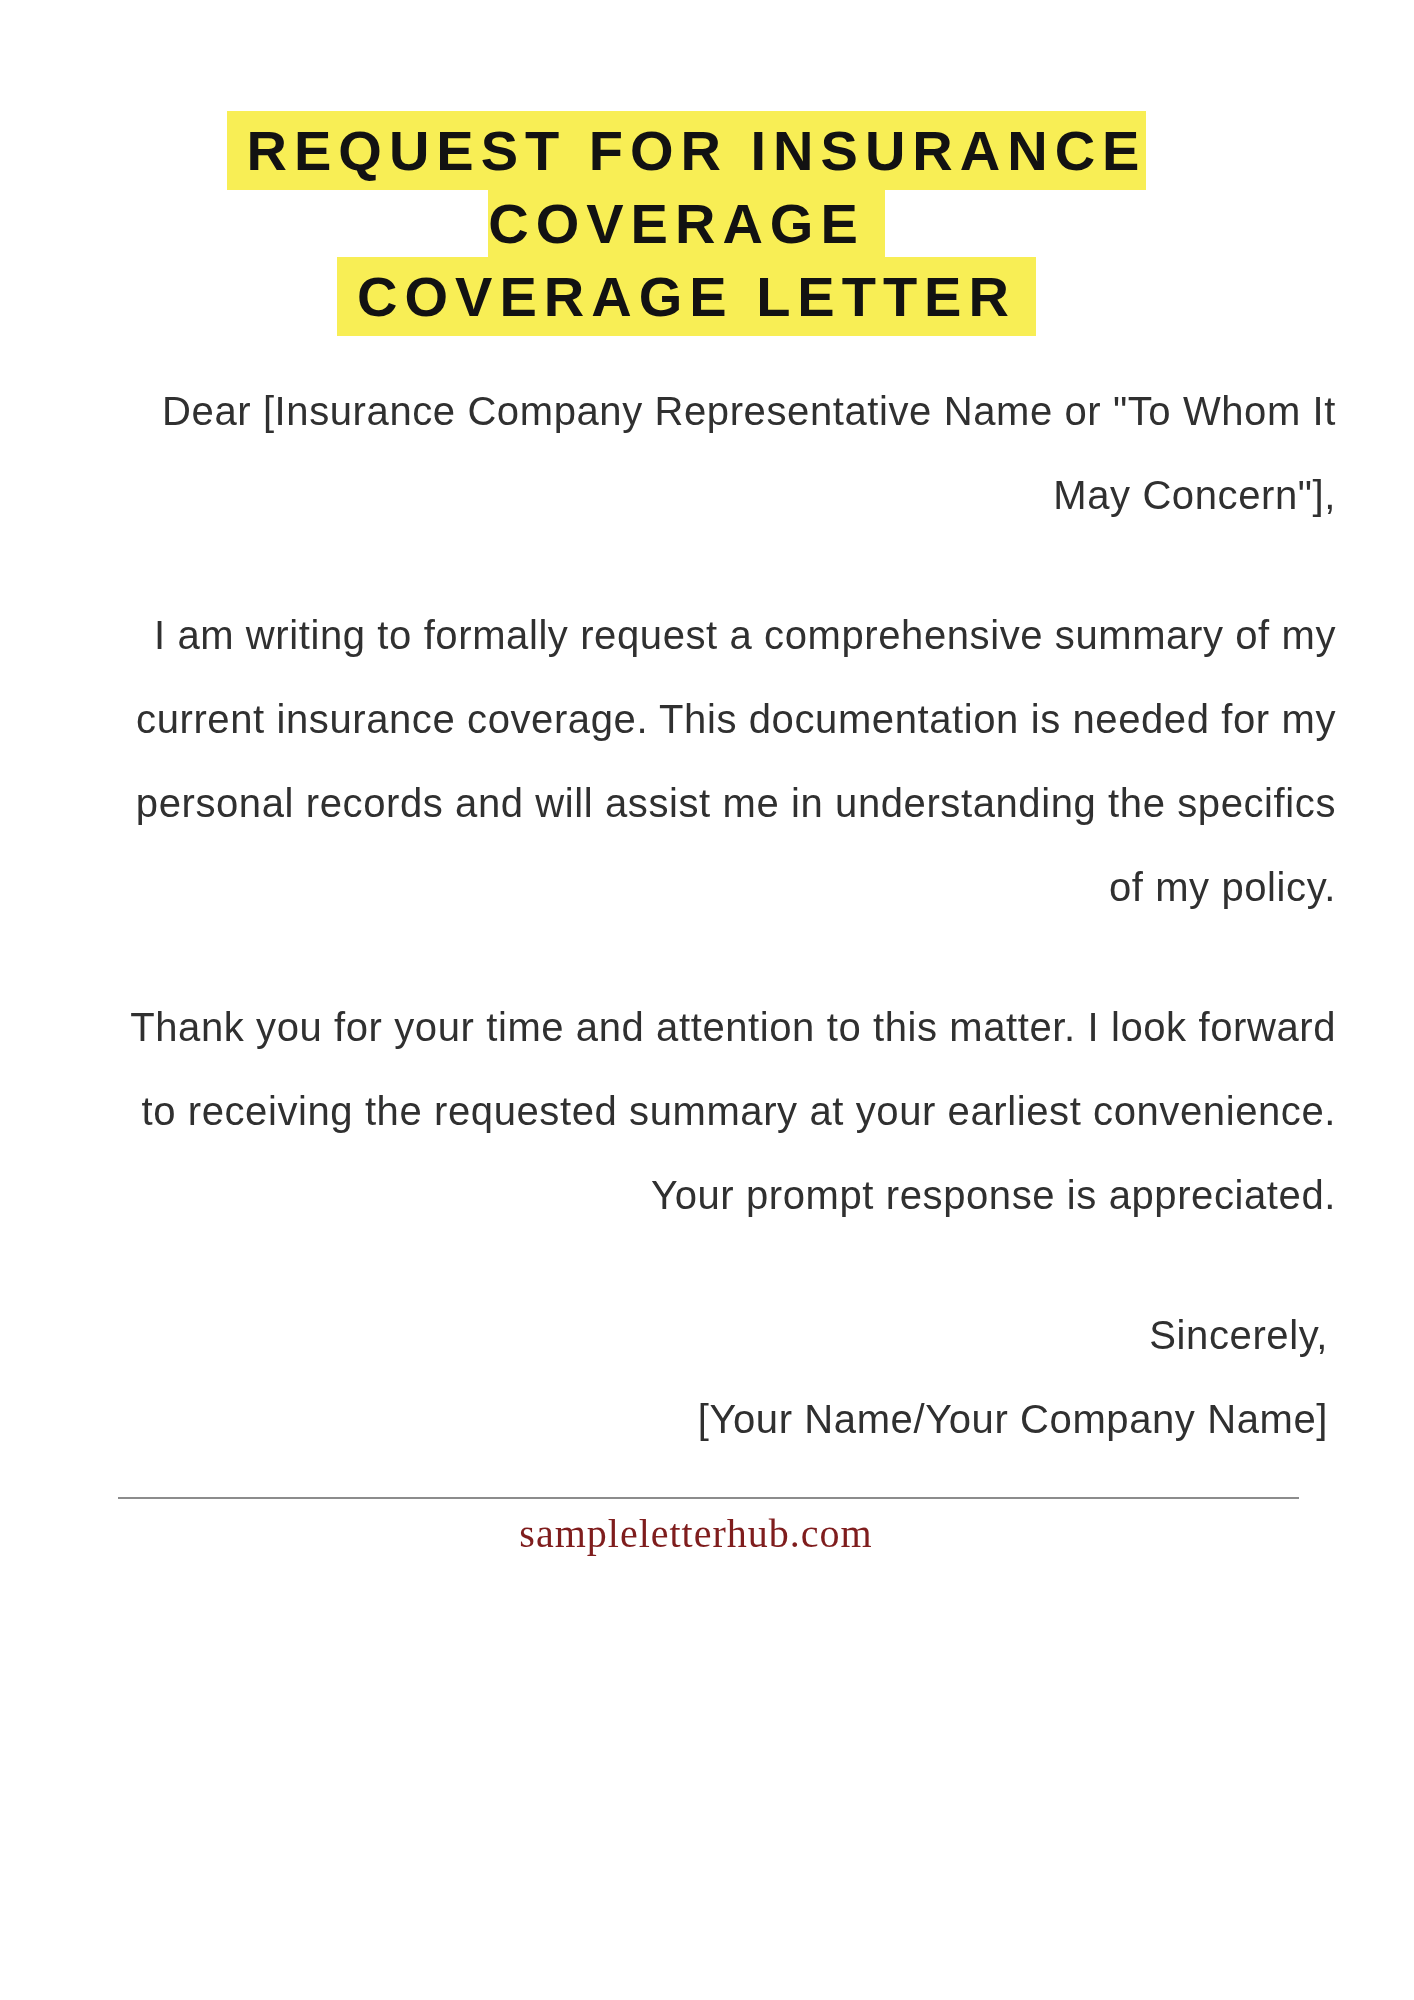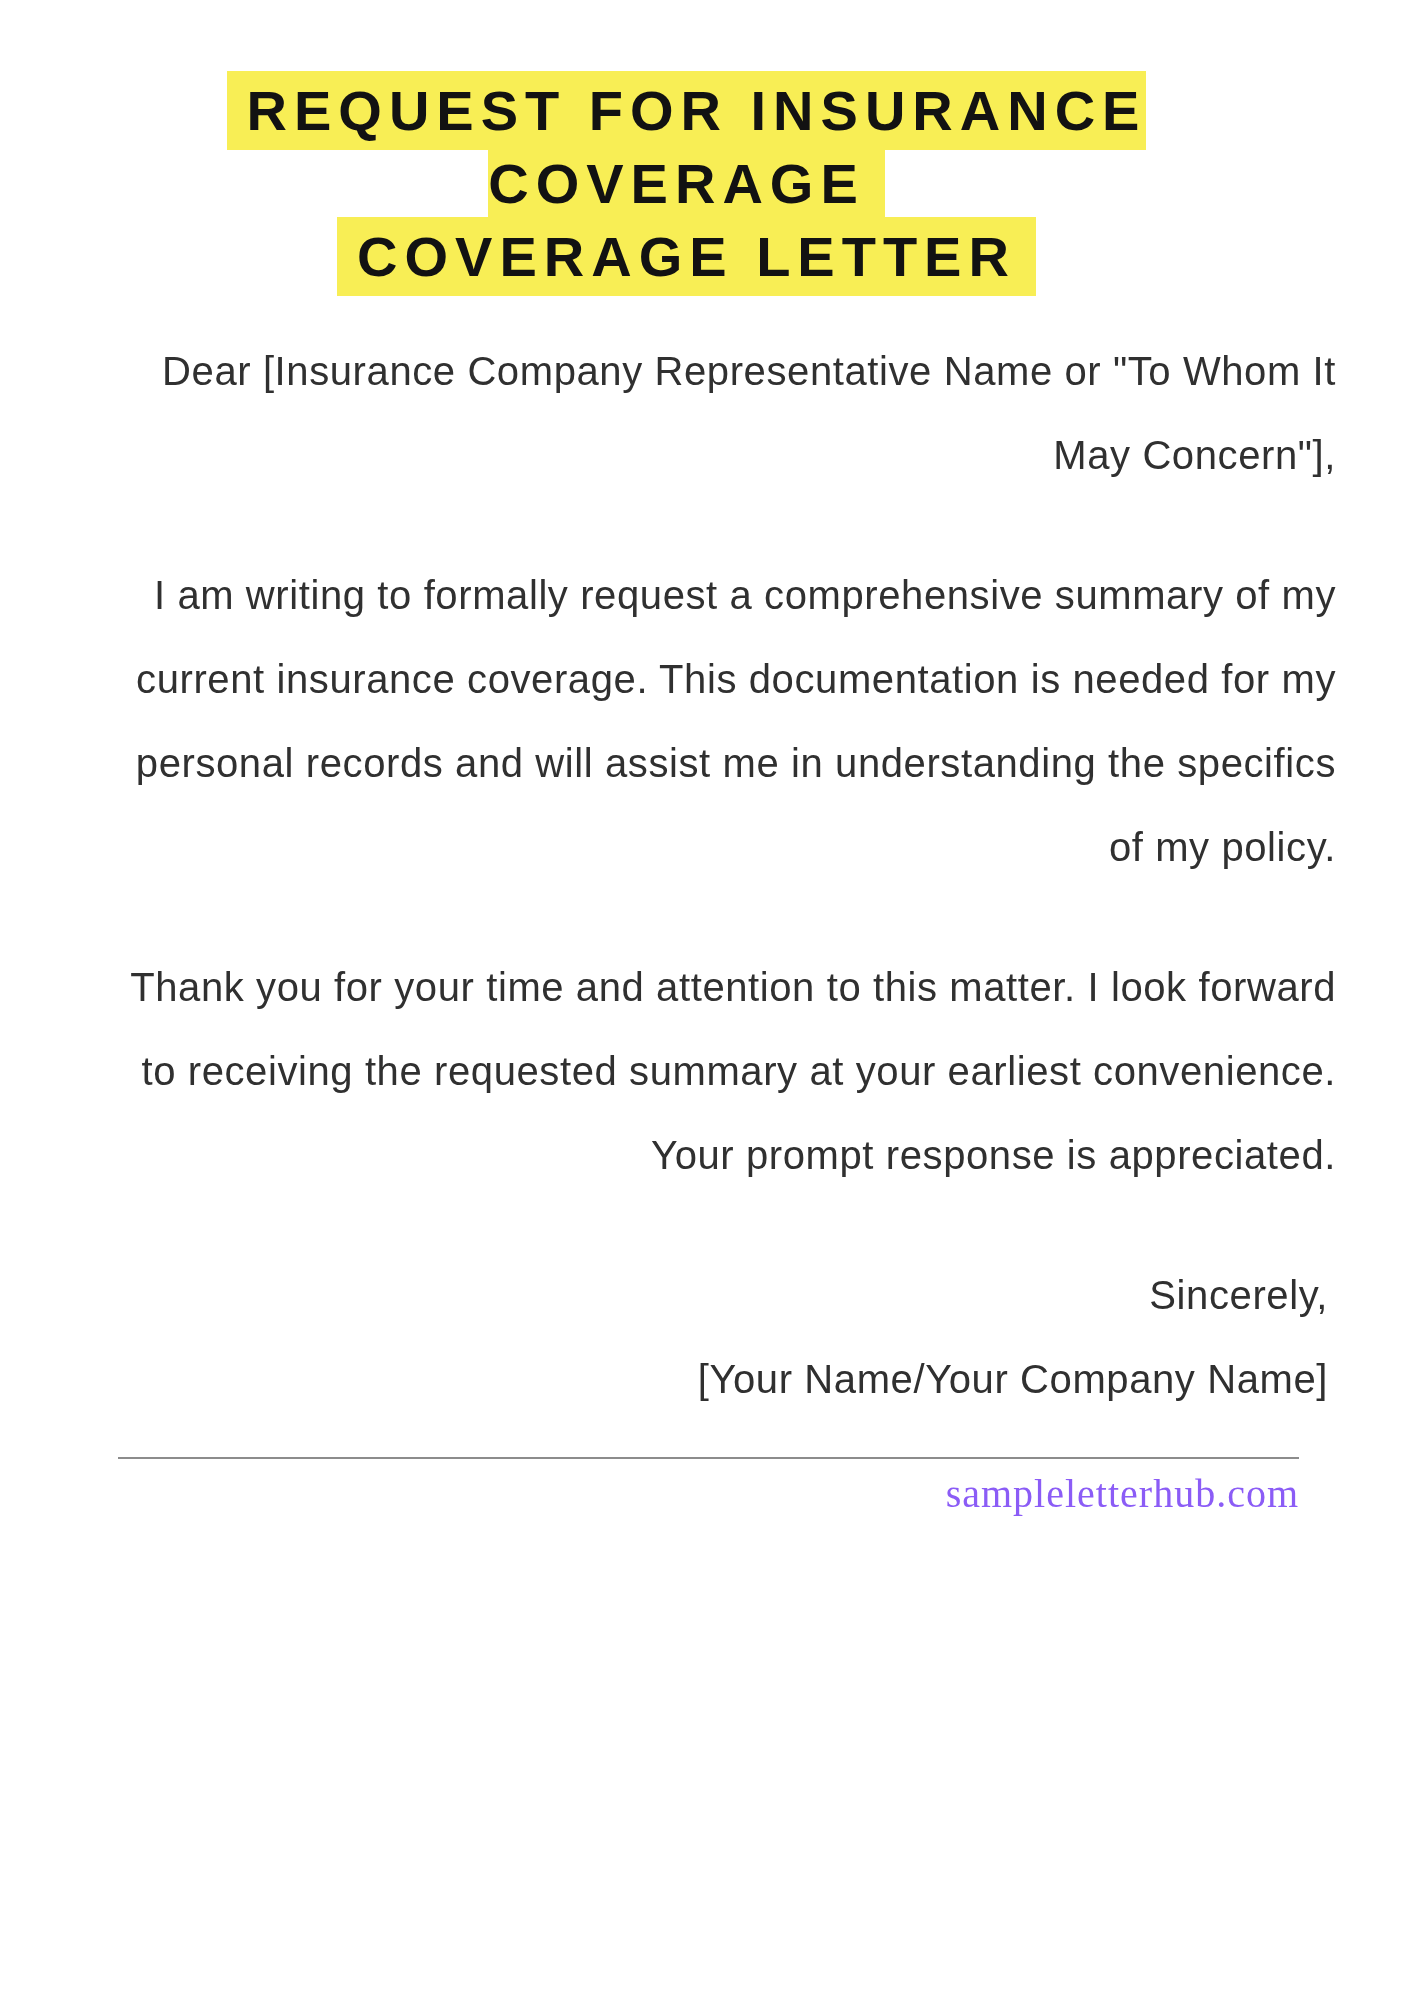--- a/index.html
+++ b/index.html
@@ -6,21 +6,21 @@
     margin: 0;
     padding: 0;
     background: #ffffff;
   }
   .page {
     position: relative;
     width: 1414px;
     height: 2000px;
     box-sizing: border-box;
     background: #ffffff;
-    padding: 74px 78px 0 93px;
+    padding: 114px 78px 0 93px;
     overflow: hidden;
     font-family: "Liberation Sans", "DejaVu Sans", sans-serif;
   }
   .title {
     position: relative;
     left: -28px;
     margin: 0 0 36px 0;
     text-align: center;
     font-size: 56px;
     font-weight: 800;
@@ -46,26 +46,26 @@
     margin: 8px;
   }
   .rule {
     border: none;
     border-top: 2px solid #8c8c8c;
     margin: 36px 37px 0 25px;
     height: 0;
   }
   .footer {
     margin: 12px 37px 0 0;
-    text-align: right;
+    text-align: center;
     font-family: "Liberation Serif", "DejaVu Serif", serif;
     font-size: 40px;
     font-weight: 400;
     letter-spacing: 1px;
-    color: #8b5cf6;
+    color: #7f1d1d;
     line-height: 46px;
   }
 </style>
 </head>
 <body>
 
 <div class="page">
 
   <h1 class="title"><span class="hl">REQUEST FOR INSURANCE COVERAGE</span><br><span class="hl">COVERAGE LETTER</span></h1>
 

